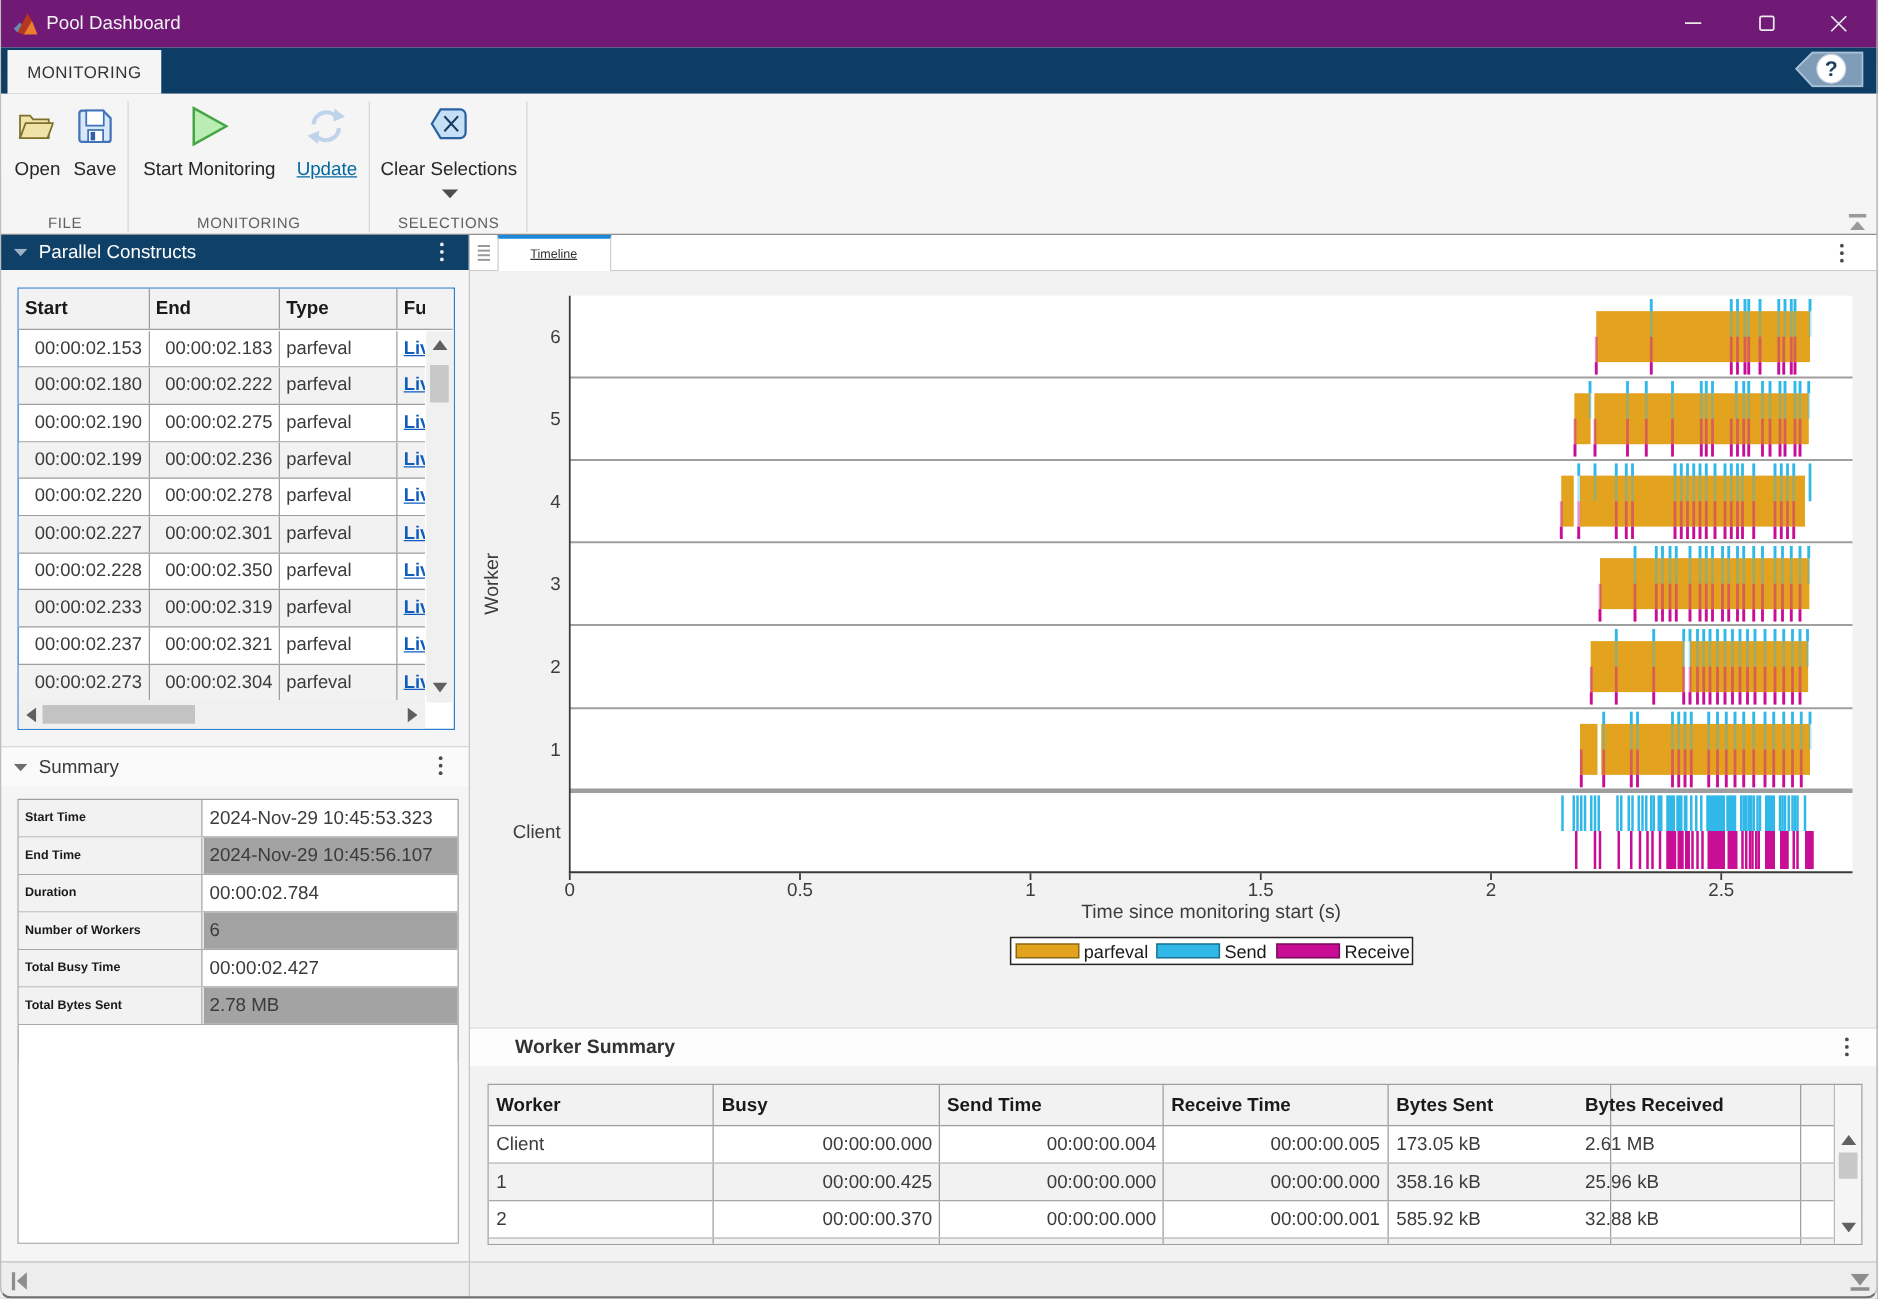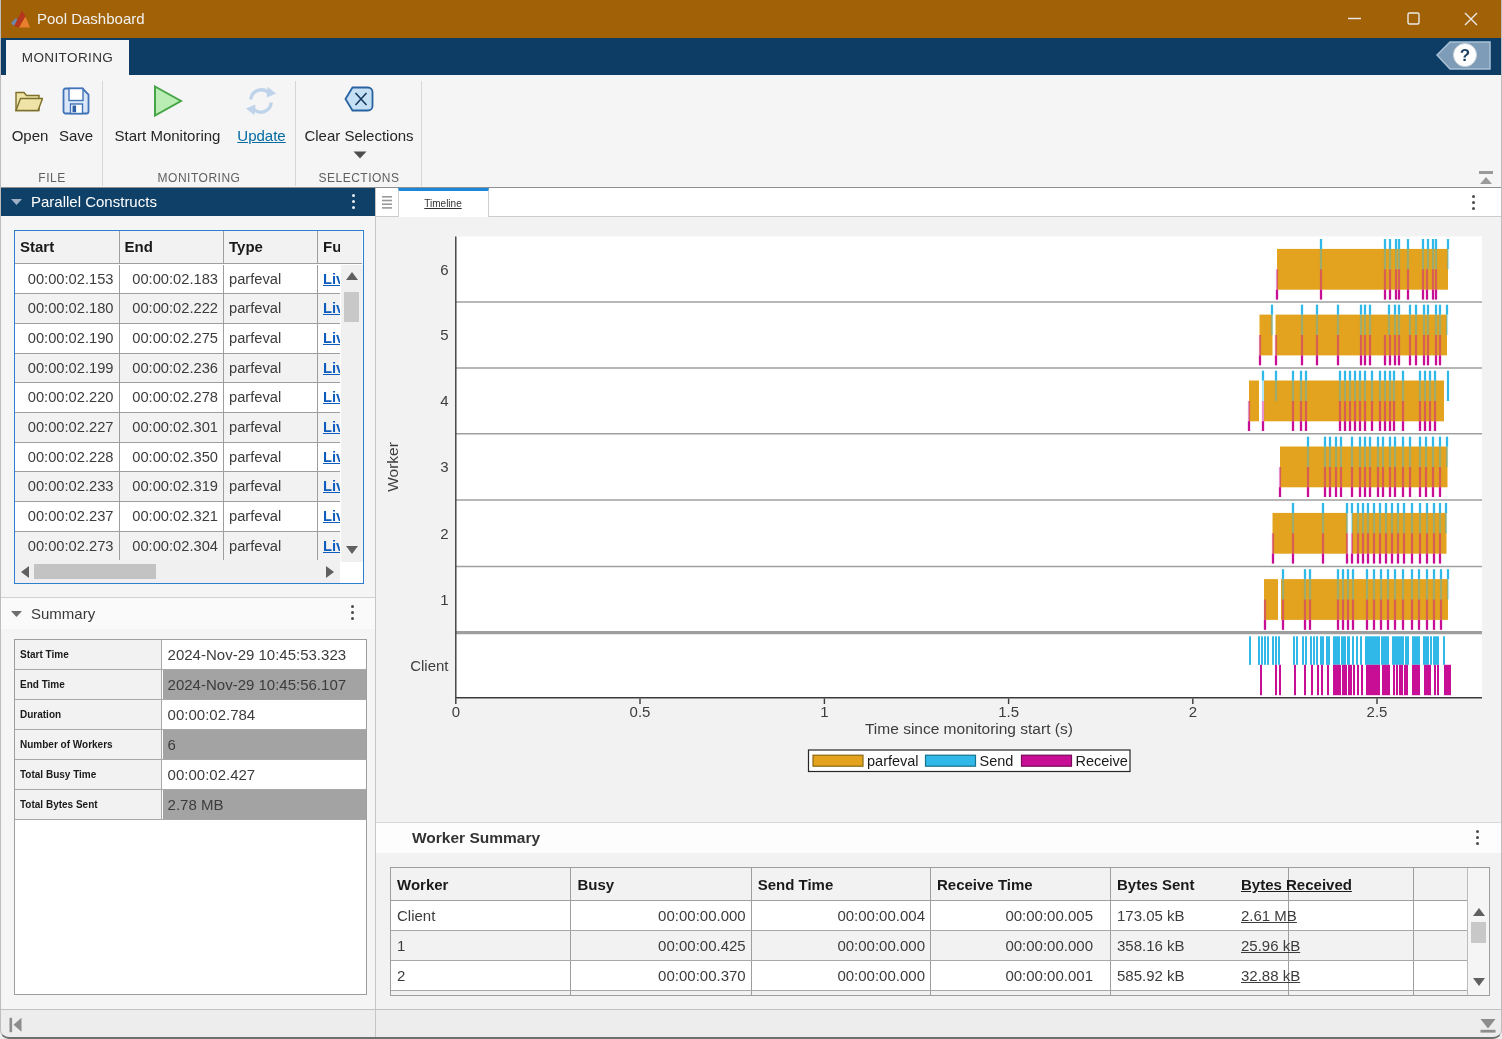--- a/index.html
+++ b/index.html
@@ -1,20 +1,20 @@
 <!DOCTYPE html>
 <html><head>
 <meta charset="utf-8">
 <style>
 * { margin:0; padding:0; box-sizing:border-box; }
 html,body { width:1502px; height:1039px; overflow:hidden; }
 body { font-family:"Liberation Sans",sans-serif; position:relative; background:#f2f2f2; }
 .abs { position:absolute; }
 
-#titlebar { left:0; top:0; width:1502px; height:38px; background:#a16207;text-align:center; }
+#titlebar { left:0; top:0; width:1502px; height:38px; background:#701a75;text-align:center; }
 #titletext { left:37px; top:0; height:38px; line-height:38px; font-size:15px; color:#f1f1f1; }
 
 #tabstrip { left:0; top:38px; width:1502px; height:37px; background:#0d3d65; }
 #montab { left:6px; top:40px; width:123px; height:35px; background:#f5f5f5; text-align:center; line-height:36px; font-size:13.5px; letter-spacing:0.4px; color:#333; }
 
 #toolbar { left:0; top:75px; width:1502px; height:113px; background:#f5f5f5; border-bottom:1px solid #8f8f8f; }
 .tsep { position:absolute; top:6px; height:105px; width:1px; background:#d6d6d6; }
 .tlabel { position:absolute; top:96px; height:15px; font-size:12px; color:#606060; letter-spacing:0.5px; text-align:center; }
 .btext { position:absolute; top:52px; height:18px; font-size:15px; color:#262626; text-align:center; white-space:nowrap; }
 
@@ -58,23 +58,23 @@
 #wsheader { left:376px; top:823px; width:1126px; height:30px; background:#fdfdfd;font-weight:bold; }
 #wsheader .t { position:absolute; left:36px; top:0; line-height:30px; font-size:15.5px; color:#333; }
 #wsbody { left:376px; top:853px; width:1126px; height:156px; background:#f2f2f2; }
 #wstable { left:14px; top:14px; width:1100px; height:129px; border:1px solid #9e9e9e; background:#fff; overflow:hidden; }
 .wrow { position:absolute; left:0; width:1076px; height:30px; border-bottom:1px solid #a8a8a8; }
 .wrow.alt { background:#f2f2f2; }
 .wcell { position:absolute; top:0; height:100%; font-size:15px; color:#3c3c3c; line-height:29px; overflow:hidden; white-space:nowrap; border-right:1px solid #9e9e9e; }
 .w1 { left:0; width:180.4px; padding-left:6px; }
 .w2 { left:180.4px; width:180.3px; text-align:right; padding-right:5px; }
 .w3 { left:360.7px; width:179.3px; text-align:right; padding-right:5px; }
-.w4 { left:540px; width:180px; text-align:right; padding-right:17px; }
+.w4 { left:540px; width:180px; text-align:right; padding-right:6px; }
 .w5 { left:720px; width:178px; padding-left:6px; }
-.w6 { left:844px; width:178.8px; padding-left:6px;text-decoration:underline; }
+.w6 { left:871px; width:178.8px; padding-left:6px; }
 #wshead { position:absolute; left:0; top:0; width:1076.8px; height:33px; background:#f2f2f2; border-bottom:1px solid #9e9e9e; }
 #wshead .wcell { line-height:33px; font-weight:bold; color:#1a1a1a; text-align:left; padding-left:6px; font-size:15px; }
 #wsvscroll { position:absolute; right:0; top:0; width:22.2px; height:127px; background:#f5f5f5; border-left:1px solid #bbb; }
 .dots { position:absolute; width:4px; height:16px; }
 .dots i { position:absolute; left:1px; width:3px; height:3px; border-radius:50%; background:#4a4a4a; }
 .dots i:nth-child(1){top:0} .dots i:nth-child(2){top:6px} .dots i:nth-child(3){top:12px}
 .dots.white i { background:#e8eef4; }
 </style>
 </head>
 <body>

